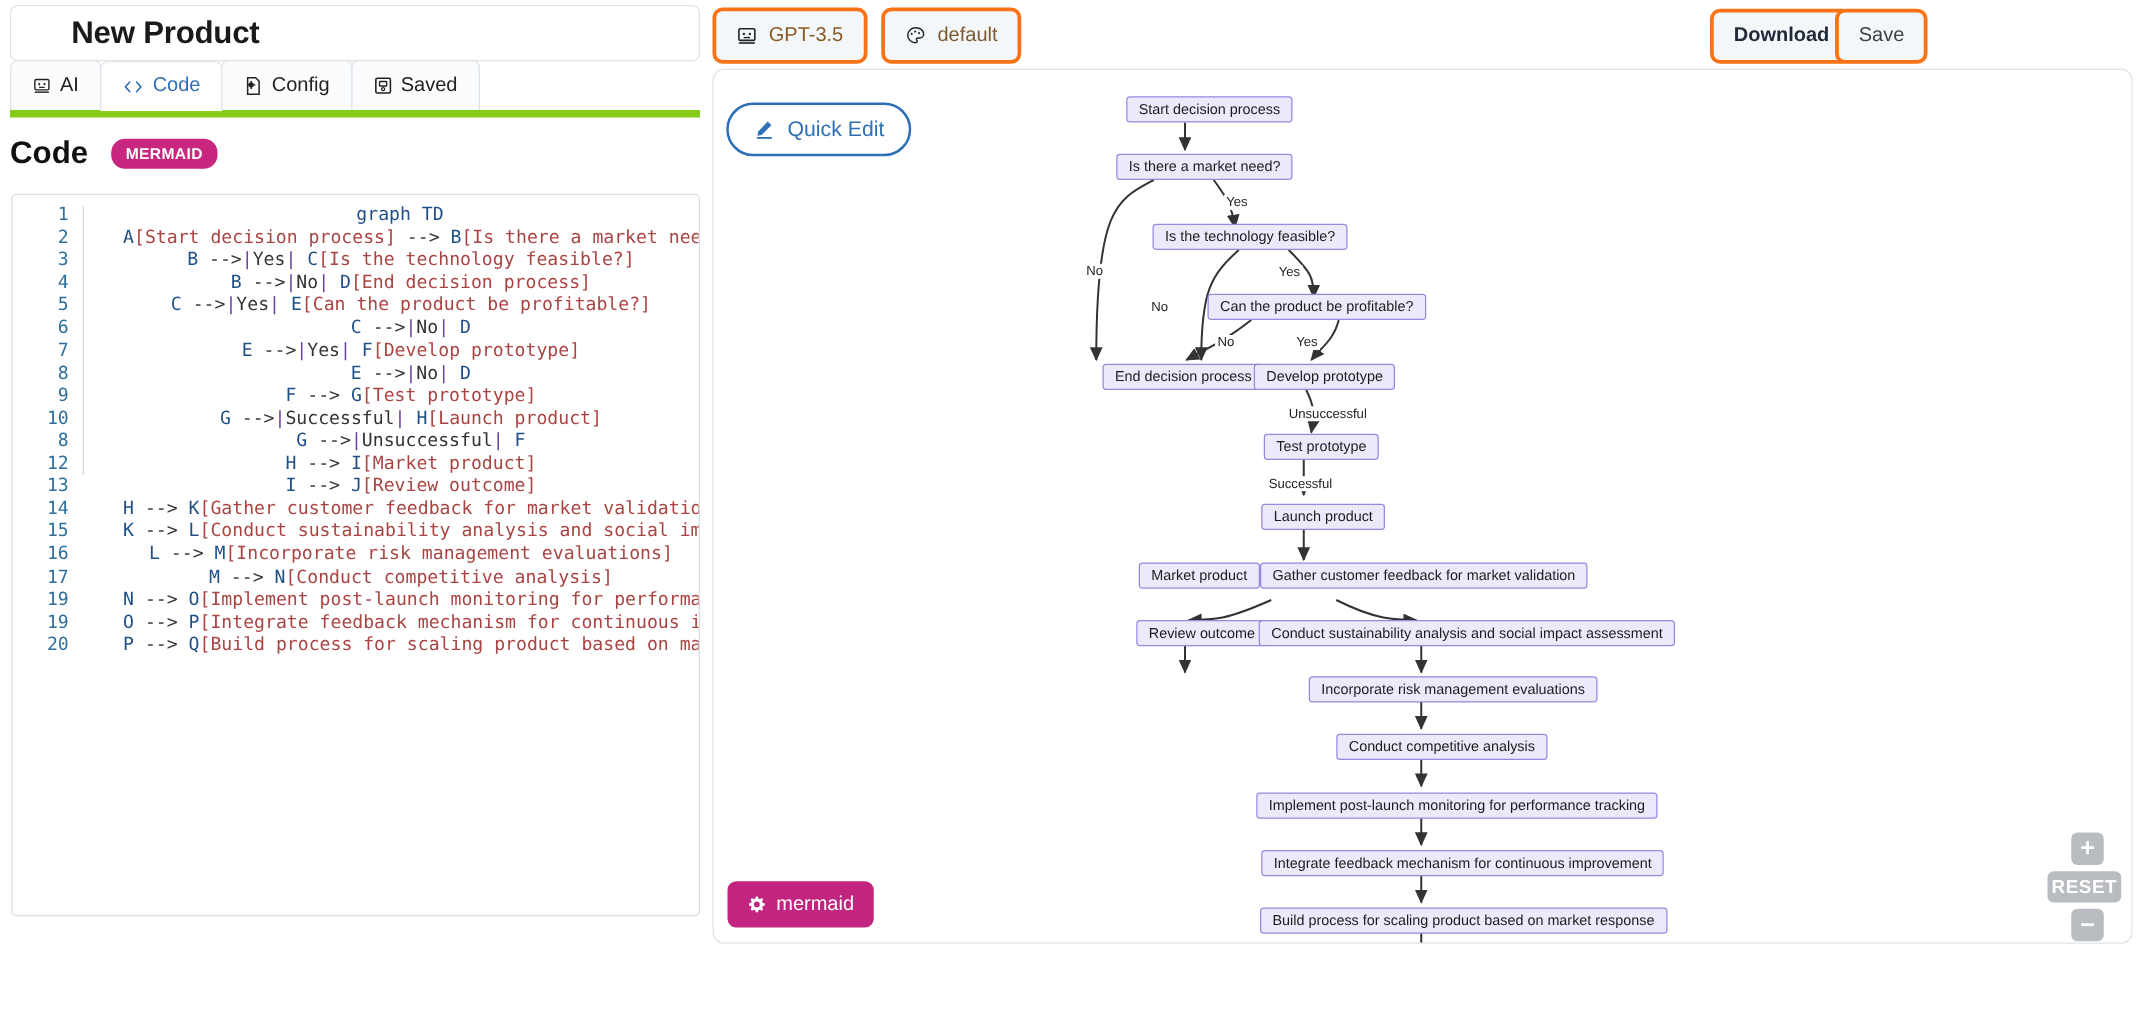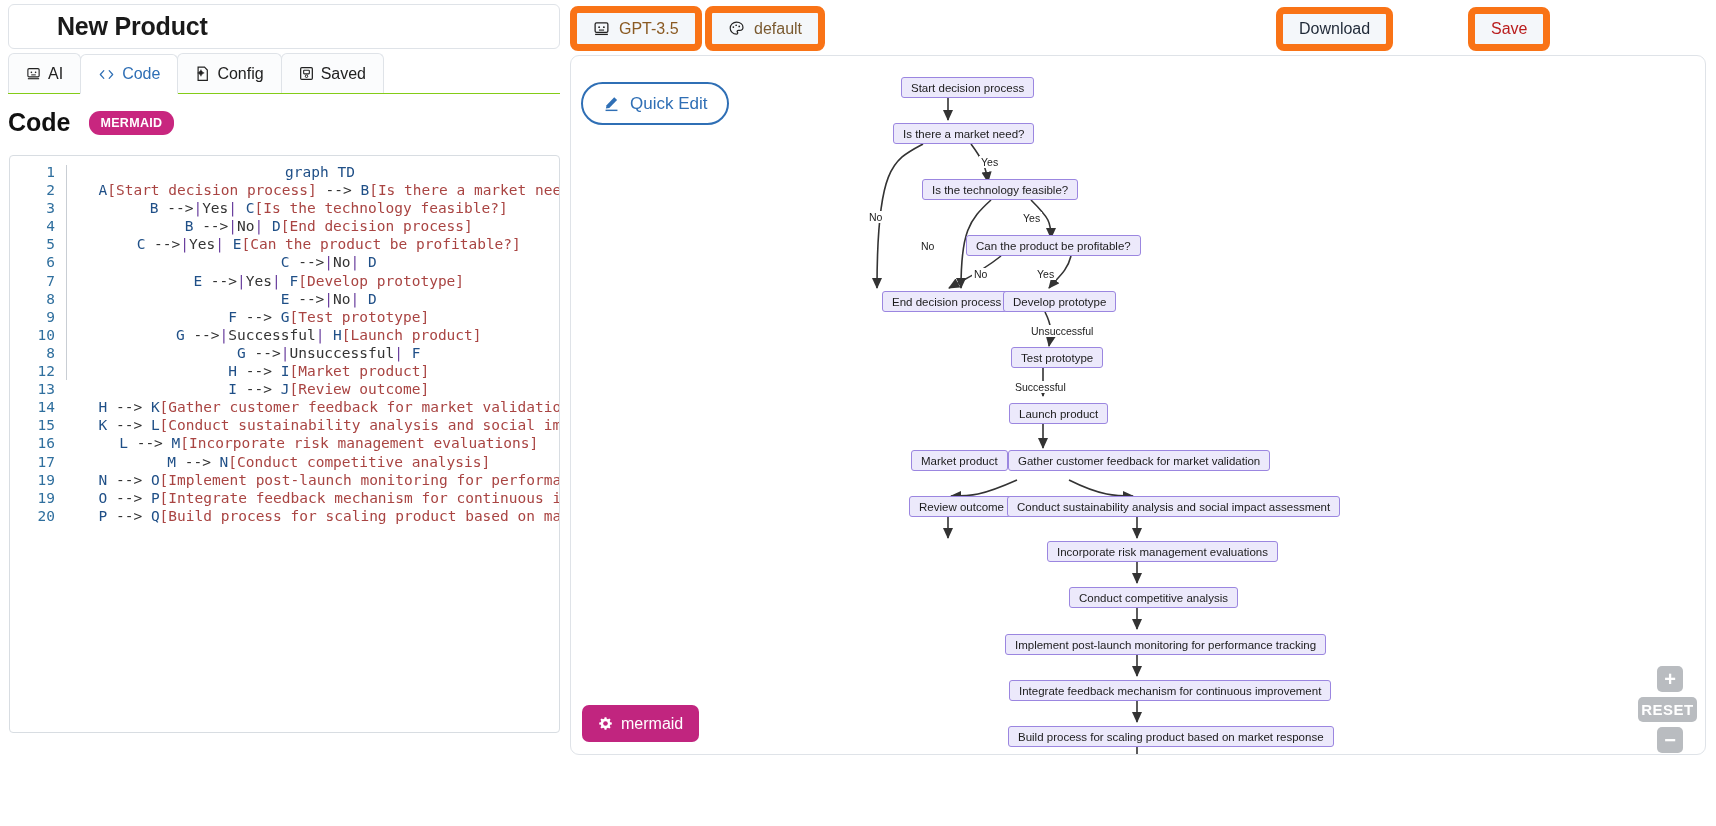--- a/index.html
+++ b/index.html
@@ -18,39 +18,39 @@
   }
   .title-box {
     position: absolute; left: 8px; top: 4px; width: 552px; height: 45px;
     border: 1px solid #dfe3e8; border-radius: 6px; background: #fff;
     display: flex; align-items: center; padding: 0 12px;
   }
   .title-box .title-text {
     font-size: 25px; font-weight: bold; color: #1a1a1a; letter-spacing: -0.2px; margin-left: 36px;
   }
   .pillbtn {
-    position: absolute; height: 45px; border: 7px solid #f97316; border-radius: 8px;
+    position: absolute; height: 45px; border: 3px solid #f97316; border-radius: 8px;
     background: #f4f7fa; display: flex; align-items: center; gap: 9px;
     padding: 0 16px; cursor: pointer;
   }
   .pillbtn .lbl { font-size: 16px; }
   #model-btn { left: 570px; top: 6px; }
   #model-btn .lbl { color: #8a5a22; }
   #theme-btn { left: 705px; top: 6px; }
   #theme-btn .lbl { color: #7a5a30; }
-  #download-btn { left: 1276px; top: 7px; height: 44px; }
+  #download-btn { left: 1368px; top: 7px; height: 44px; font-weight: bold; }
   #download-btn .lbl { color: #1f2937; font-size: 16px; }
   #save-btn { left: 1468px; top: 7px; height: 44px; }
-  #save-btn .lbl { color: #b91c1c; font-size: 16px; }
+  #save-btn .lbl { color: #404040; font-size: 16px; }
   .ico { display: inline-flex; align-items: center; justify-content: center; }
 
   
   .tabs {
     position: absolute; left: 8px; top: 53px; width: 552px; height: 41px;
-    border-bottom: 1px solid #84cc16;
+    border-bottom: 6px solid #84cc16;
     display: flex; align-items: flex-end;
   }
   .tab {
     height: 40px; display: flex; align-items: center; gap: 7px;
     padding: 0 17px; font-size: 16px; color: #222;
     border: 1px solid #dfe3e8; border-bottom: none;
     border-top-left-radius: 6px; border-top-right-radius: 6px;
     background: #fbfcfd; margin-right: -1px; cursor: pointer;
   }
   .tab.active { background: #fff; color: #2f6fb5; border-bottom: 1px solid #fff; margin-bottom: -1px; }

